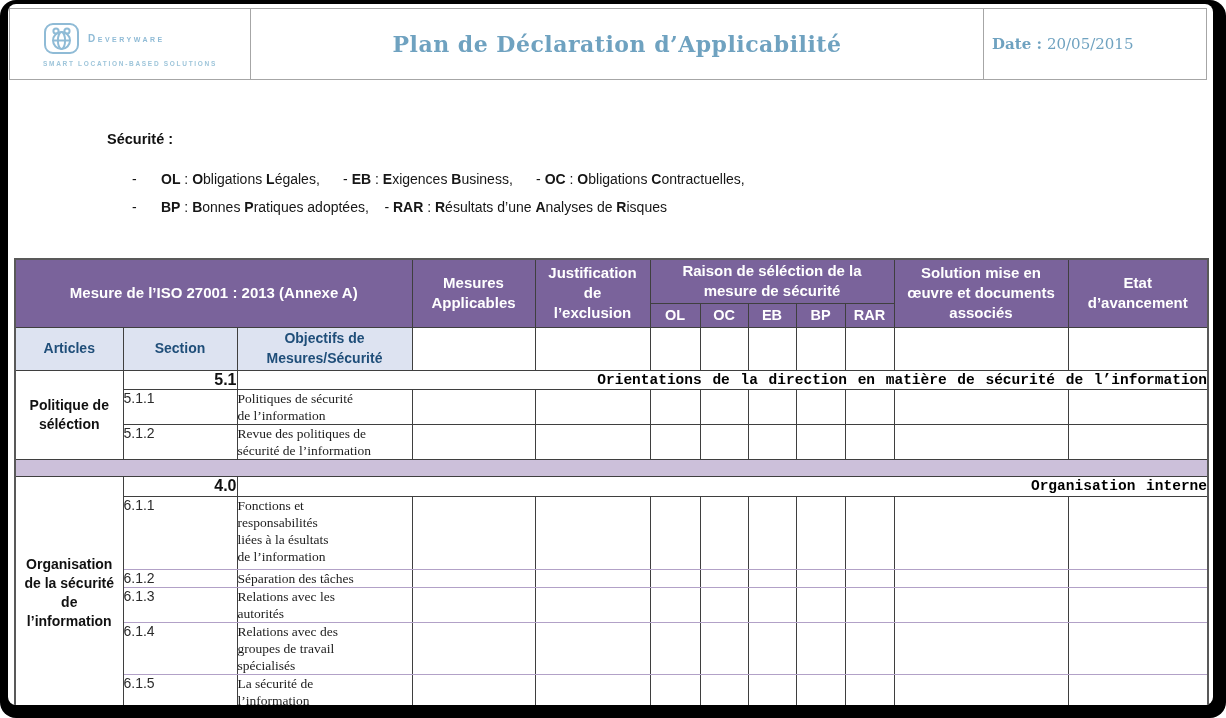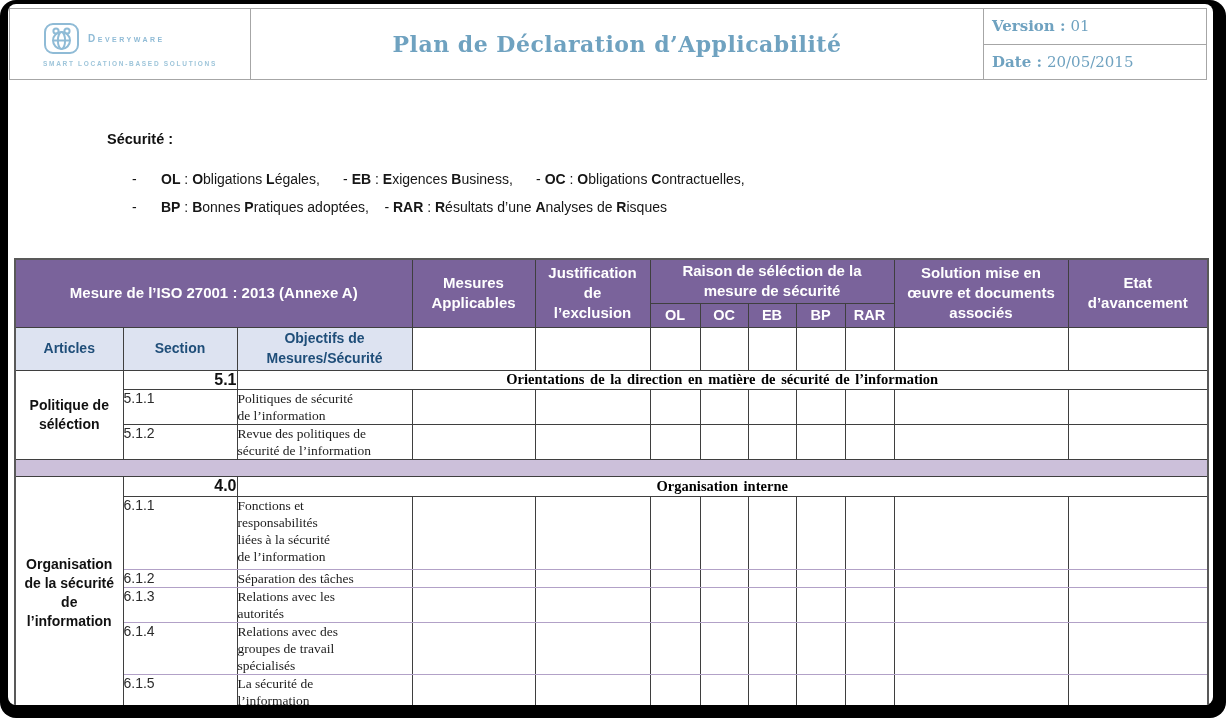--- a/index.html
+++ b/index.html
@@ -48,21 +48,21 @@
   .sub{background:var(--purple);color:#fff;font-weight:700;font-size:14.5px;text-align:center;vertical-align:middle;border-color:#2d2d2d;}
   .h2c{background:var(--row_light);border-top:2px solid #fff;vertical-align:middle;}
   .h2label{color:var(--blue_dark);font-weight:700;font-size:14px;text-align:center;line-height:1.4;}
 
   tr.r-sec{height:18px;} tr.r-sec2{height:20px;}
   tr.r511{height:34px;} tr.r512{height:34px;} tr.rsep{height:17px;}
   tr.r611{height:73px;} tr.r612{height:18px;} tr.r613{height:32px;} tr.r614{height:52px;} tr.r615{height:35px;}
 
   .article{font-weight:700;font-size:14px;text-align:center;vertical-align:middle;line-height:19px;color:#111;}
   .secnum{font-weight:700;font-size:16px;text-align:right;vertical-align:middle;padding-right:5px;color:#111;}
-  .sectitle{font-family:Liberation Serif, serif;font-weight:700;font-size:14.5px;text-align:center;
+  .sectitle{font-family:Liberation Mono, monospace;font-weight:700;font-size:14.5px;text-align:right;
             vertical-align:middle;padding-left:5px;color:#000;word-spacing:2px;}
   .num{font-size:14px;text-align:left;vertical-align:top;padding:2px 2px 0 7px;color:#2b2b2b;}
   .obj{font-family:"Liberation Serif", serif;font-size:13.5px;vertical-align:top;text-align:left;
        padding:2px 3px 0 6px;line-height:17px;color:#1c1c1c;}
   .ec{background:#fff;}
 
   tr.purple-h td{border-top-color:var(--purple_line);border-bottom-color:var(--purple_line);}
   .sep{background:var(--purple_light);border-top:1px solid var(--purple_dark);border-bottom:1px solid var(--purple_dark);}
 </style>
 </head>
@@ -87,24 +87,20 @@
           </svg>
           <span class="logo-word">Deveryware</span>
         </div>
         <div class="logo-tag">SMART LOCATION-BASED SOLUTIONS</div>
       </div>
     </div>
     <div class="title-cell">
       <span class="doc-title">Plan de Déclaration d’Applicabilité</span>
     </div>
     <div class="meta-cell">
-      <div class="meta-row first">
-        <b>Version :</b>
-        <span>01</span>
-      </div>
       <div class="meta-row">
         <b>Date :</b>
         <span>20/05/2015</span>
       </div>
     </div>
   </div>
 
   <div class="legend">
     <div class="legend-title">Sécurité :</div>
     <div class="legend-lines">
@@ -218,21 +214,21 @@
 de la sécurité
 de
 l’information</td>
       <td class="secnum">4.0</td>
       <td class="sectitle" colspan="10">Organisation interne</td>
     </tr>
     <tr class="r611 purple-h">
       <td class="num">6.1.1</td>
       <td class="obj pre">Fonctions et
 responsabilités
-liées à la sécurité
+liées à la ésultats
 de l’information</td>
     <td class="ec"></td>
           <td class="ec"></td>
           <td class="ec"></td>
           <td class="ec"></td>
           <td class="ec"></td>
           <td class="ec"></td>
           <td class="ec"></td>
           <td class="ec"></td>
           <td class="ec"></td>

